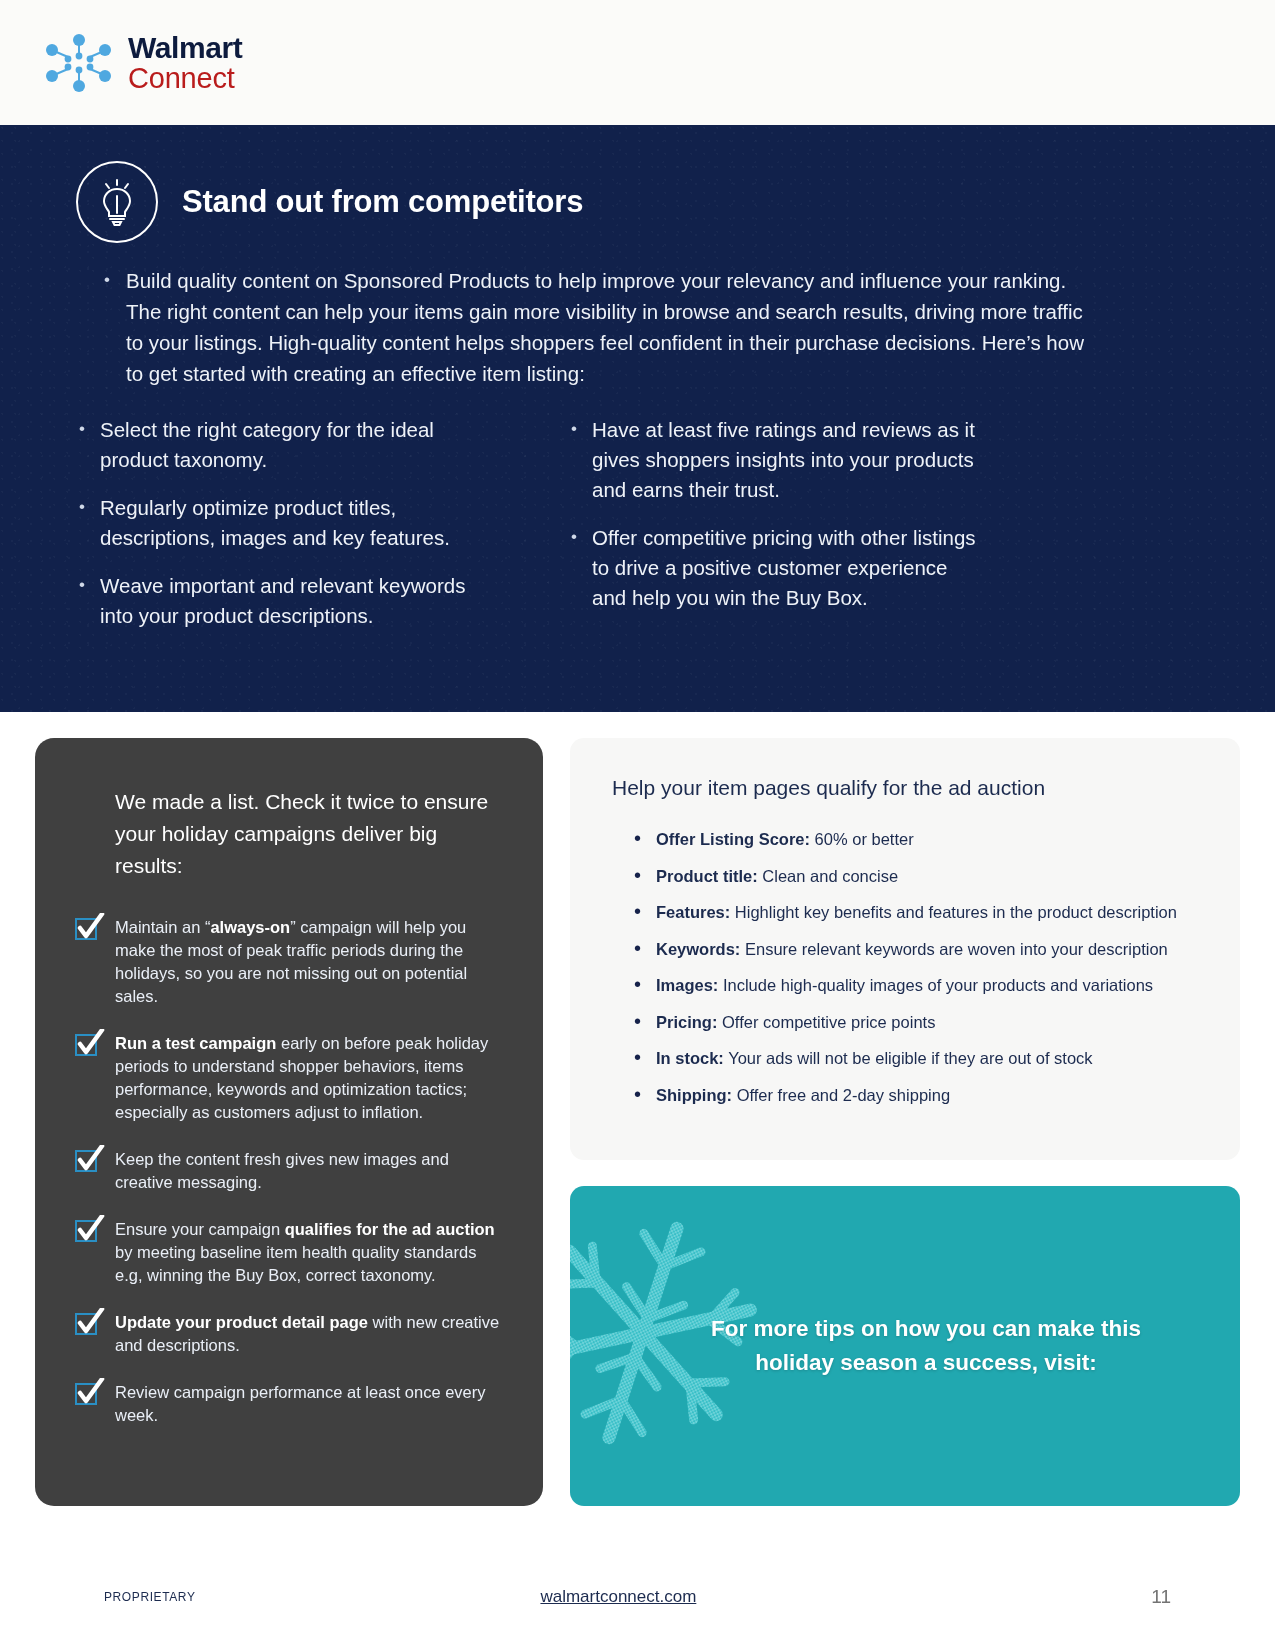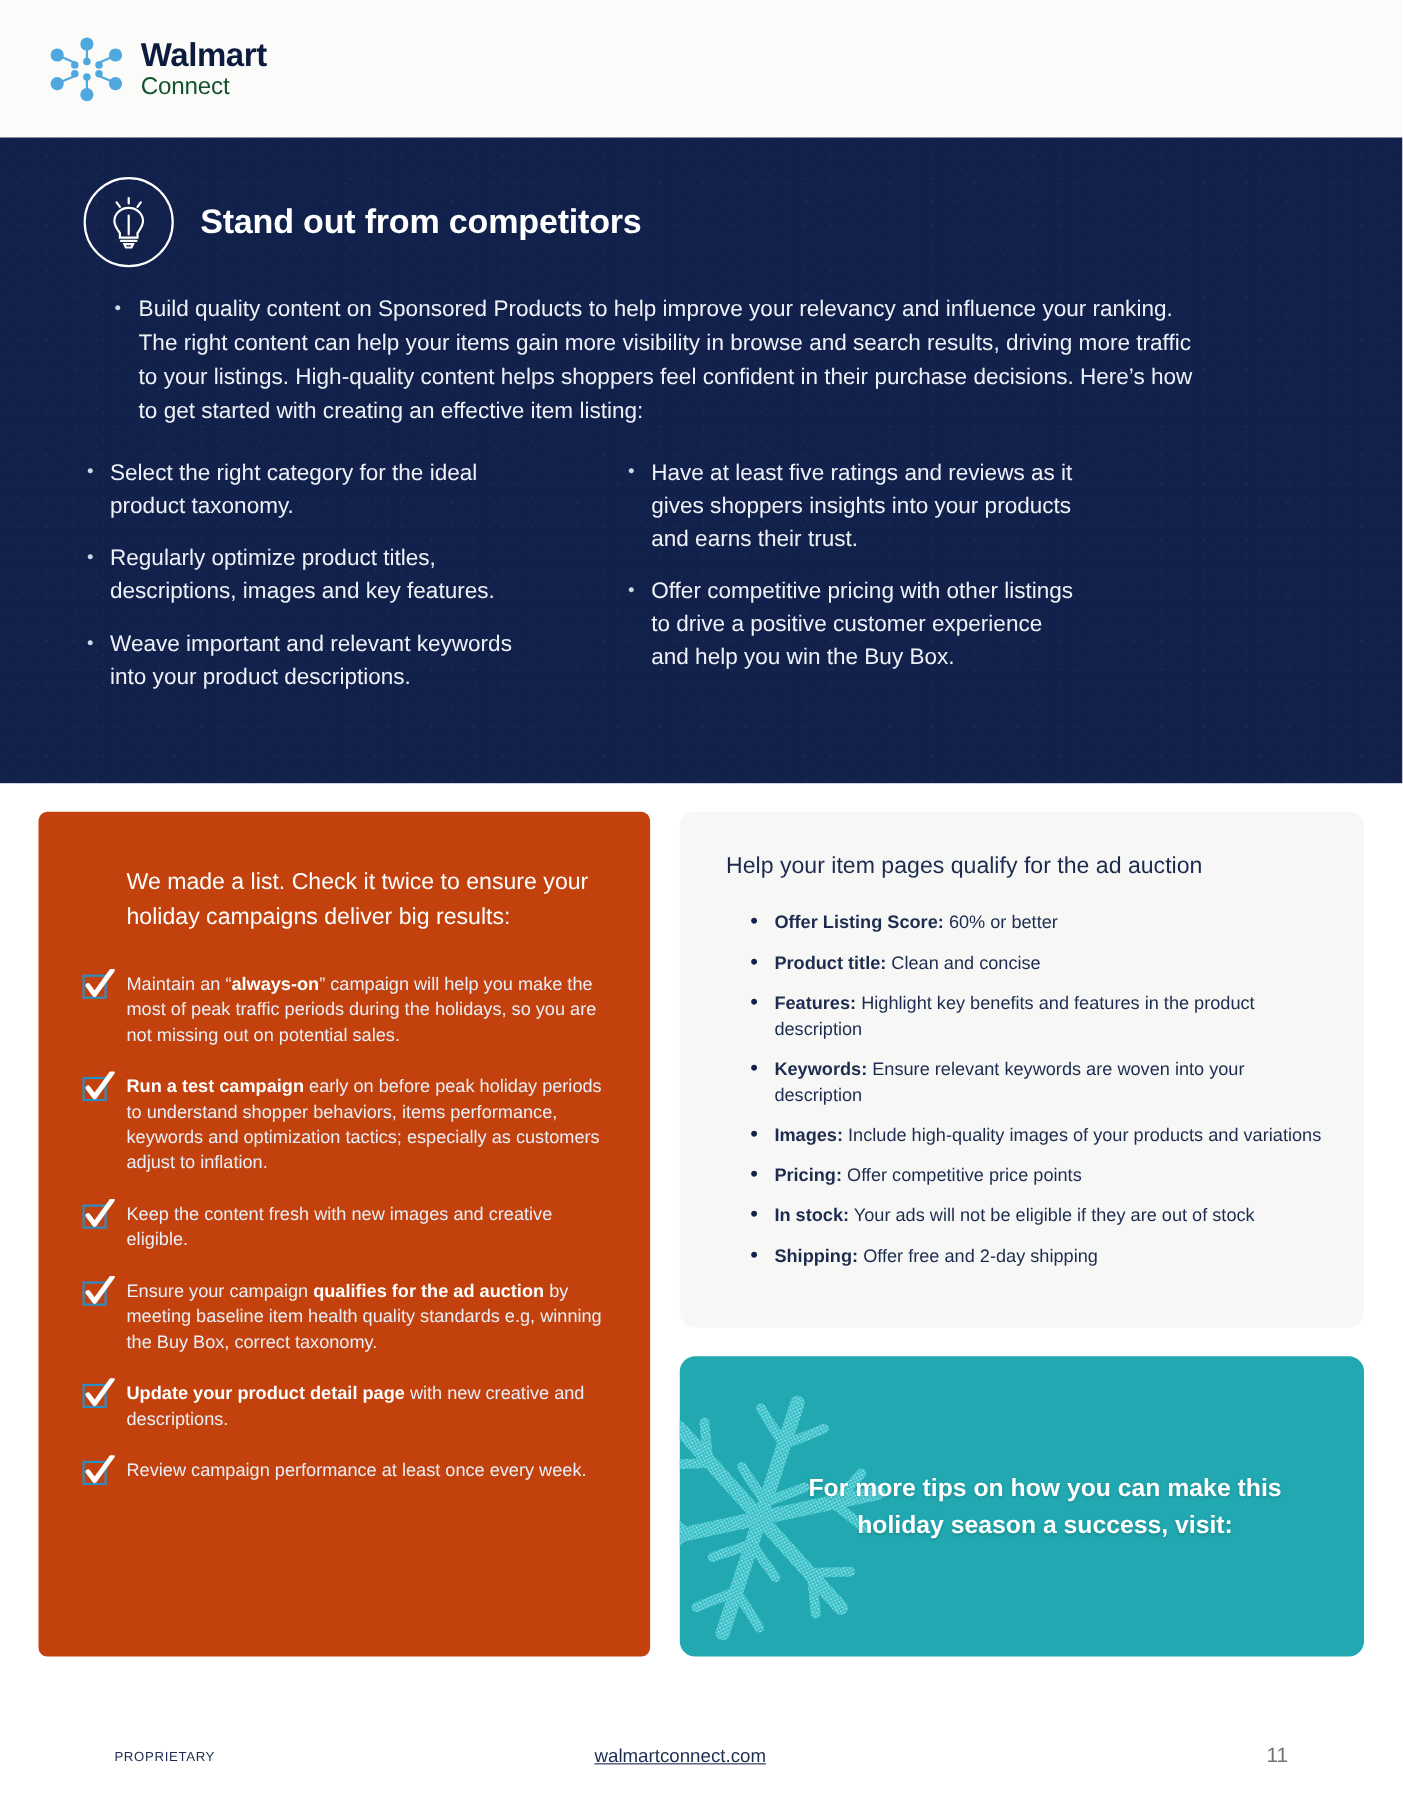--- a/index.html
+++ b/index.html
@@ -27,22 +27,22 @@
   .logo-mark { width: 74px; height: 62px; flex: none; }
   .logo-word { margin-left: 12px; line-height: 1.0; }
   .logo-walmart {
     font-size: 30px;
     font-weight: bold;
     color: #0d1b3e;
     letter-spacing: -0.4px;
     display: block;
   }
   .logo-connect {
-    font-size: 22px;
-    color: #14532d;
+    font-size: 29px;
+    color: #b91c1c;
     letter-spacing: -0.2px;
     display: block;
     margin-top: 1px;
   }
 
   
   .hero {
     background: #11214b;
     background-image:
       radial-gradient(circle at 18% 22%, rgba(255,255,255,0.035) 0 1px, transparent 1px),
@@ -126,24 +126,24 @@
   .lower {
     position: relative;
     padding: 26px 35px 0 35px;
     display: flex;
     gap: 27px;
     box-sizing: border-box;
   }
 
   
   .checklist-card {
-    width: 556px;
+    width: 508px;
     flex: none;
-    background: #c2410c;
-    border-radius: 8px;
+    background: #404040;
+    border-radius: 19px;
     padding: 48px 36px 46px 40px;
     box-sizing: border-box;
     min-height: 768px;
   }
   .checklist-intro {
     font-size: 21px;
     line-height: 32px;
     color: #ffffff;
     margin: 0 0 34px 40px;
   }
@@ -370,21 +370,21 @@
           </span>
           <span class="check-text"><b>Run a test campaign</b> early on before peak holiday periods to understand shopper behaviors, items performance, keywords and optimization tactics; especially as customers adjust to inflation.</span>
         </li>
         <li class="check-item">
           <span class="check-box">
             <span class="sq"></span>
             <svg width="30" height="31" viewBox="0 0 30 31">
               <path d="M5 15 L11 23 L27 1" fill="none" stroke="#ffffff" stroke-width="4.5" stroke-linecap="round" stroke-linejoin="round"></path>
             </svg>
           </span>
-          <span class="check-text">Keep the content fresh with new images and creative eligible.</span>
+          <span class="check-text">Keep the content fresh gives new images and creative messaging.</span>
         </li>
         <li class="check-item">
           <span class="check-box">
             <span class="sq"></span>
             <svg width="30" height="31" viewBox="0 0 30 31">
               <path d="M5 15 L11 23 L27 1" fill="none" stroke="#ffffff" stroke-width="4.5" stroke-linecap="round" stroke-linejoin="round"></path>
             </svg>
           </span>
           <span class="check-text">Ensure your campaign <b>qualifies for the ad auction</b> by meeting baseline item health quality standards e.g, winning the Buy Box, correct taxonomy.</span>
         </li>

